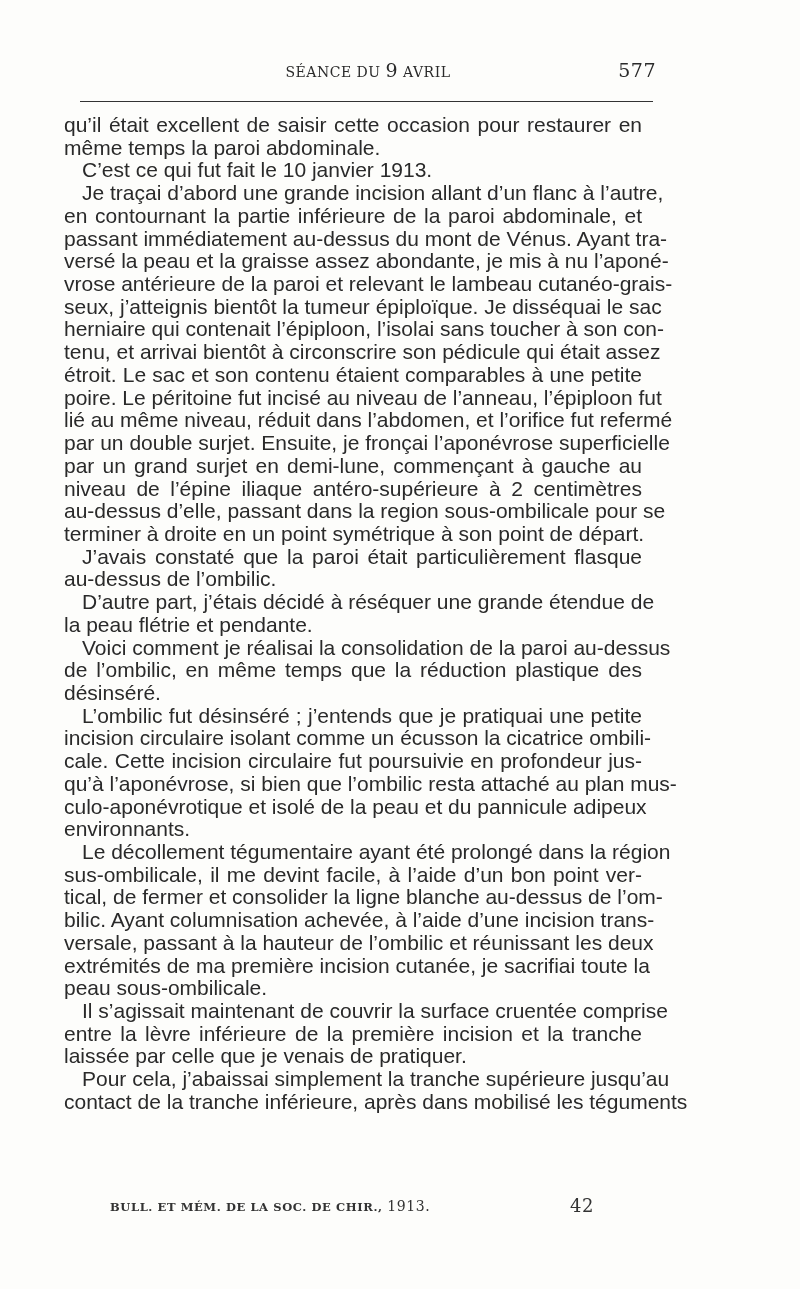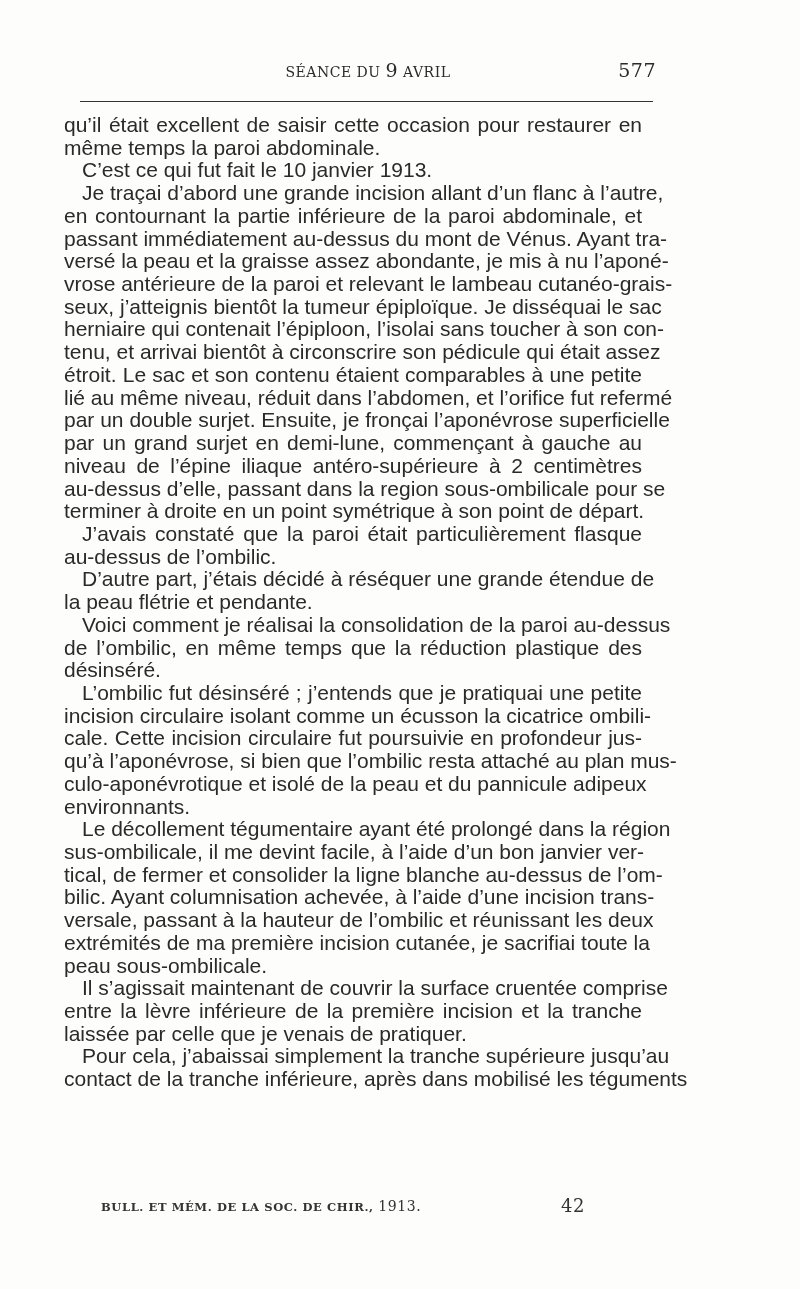--- a/index.html
+++ b/index.html
@@ -74,21 +74,21 @@
       overflow: visible;
     }
     .line.indent {
       padding-left: 18px;
     }
     .line.last {
       text-align-last: left;
     }
     .footer {
       position: absolute;
-      left: 101px;
+      left: 110px;
       top: 1196px;
       width: 500px;
       height: 20px;
       font-size: 11.5px;
       line-height: 20px;
       letter-spacing: 0.6px;
       font-weight: bold;
       font-family: "DejaVu Serif", serif;
       color: #333;
     }
@@ -122,41 +122,42 @@
       <span class="line indent last">C’est ce qui fut fait le 10 janvier 1913.</span>
       <span class="line indent">Je traçai d’abord une grande incision allant d’un flanc à l’autre,</span>
       <span class="line">en contournant la partie inférieure de la paroi abdominale, et</span>
       <span class="line">passant immédiatement au-dessus du mont de Vénus. Ayant tra-</span>
       <span class="line">versé la peau et la graisse assez abondante, je mis à nu l’aponé-</span>
       <span class="line">vrose antérieure de la paroi et relevant le lambeau cutanéo-grais-</span>
       <span class="line">seux, j’atteignis bientôt la tumeur épiploïque. Je disséquai le sac</span>
       <span class="line">herniaire qui contenait l’épiploon, l’isolai sans toucher à son con-</span>
       <span class="line">tenu, et arrivai bientôt à circonscrire son pédicule qui était assez</span>
       <span class="line">étroit. Le sac et son contenu étaient comparables à une petite</span>
+      <span class="line">poire. Le péritoine fut incisé au niveau de l’anneau, l’épiploon fut</span>
       <span class="line">lié au même niveau, réduit dans l’abdomen, et l’orifice fut refermé</span>
       <span class="line">par un double surjet. Ensuite, je fronçai l’aponévrose superficielle</span>
       <span class="line">par un grand surjet en demi-lune, commençant à gauche au</span>
       <span class="line">niveau de l’épine iliaque antéro-supérieure à 2 centimètres</span>
       <span class="line">au-dessus d’elle, passant dans la region sous-ombilicale pour se</span>
       <span class="line">terminer à droite en un point symétrique à son point de départ.</span>
       <span class="line indent">J’avais constaté que la paroi était particulièrement flasque</span>
       <span class="line last">au-dessus de l’ombilic.</span>
       <span class="line indent">D’autre part, j’étais décidé à réséquer une grande étendue de</span>
       <span class="line last">la peau flétrie et pendante.</span>
       <span class="line indent">Voici comment je réalisai la consolidation de la paroi au-dessus</span>
       <span class="line">de l’ombilic, en même temps que la réduction plastique des</span>
       <span class="line last">désinséré.</span>
       <span class="line indent">L’ombilic fut désinséré ; j’entends que je pratiquai une petite</span>
       <span class="line">incision circulaire isolant comme un écusson la cicatrice ombili-</span>
       <span class="line">cale. Cette incision circulaire fut poursuivie en profondeur jus-</span>
       <span class="line">qu’à l’aponévrose, si bien que l’ombilic resta attaché au plan mus-</span>
       <span class="line">culo-aponévrotique et isolé de la peau et du pannicule adipeux</span>
       <span class="line last">environnants.</span>
       <span class="line indent">Le décollement tégumentaire ayant été prolongé dans la région</span>
-      <span class="line">sus-ombilicale, il me devint facile, à l’aide d’un bon janvier ver-</span>
+      <span class="line">sus-ombilicale, il me devint facile, à l’aide d’un bon point ver-</span>
       <span class="line">tical, de fermer et consolider la ligne blanche au-dessus de l’om-</span>
       <span class="line">bilic. Ayant columnisation achevée, à l’aide d’une incision trans-</span>
       <span class="line">versale, passant à la hauteur de l’ombilic et réunissant les deux</span>
       <span class="line">extrémités de ma première incision cutanée, je sacrifiai toute la</span>
       <span class="line last">peau sous-ombilicale.</span>
       <span class="line indent">Il s’agissait maintenant de couvrir la surface cruentée comprise</span>
       <span class="line">entre la lèvre inférieure de la première incision et la tranche</span>
       <span class="line last">laissée par celle que je venais de pratiquer.</span>
       <span class="line indent">Pour cela, j’abaissai simplement la tranche supérieure jusqu’au</span>
       <span class="line">contact de la tranche inférieure, après dans mobilisé les téguments</span>

